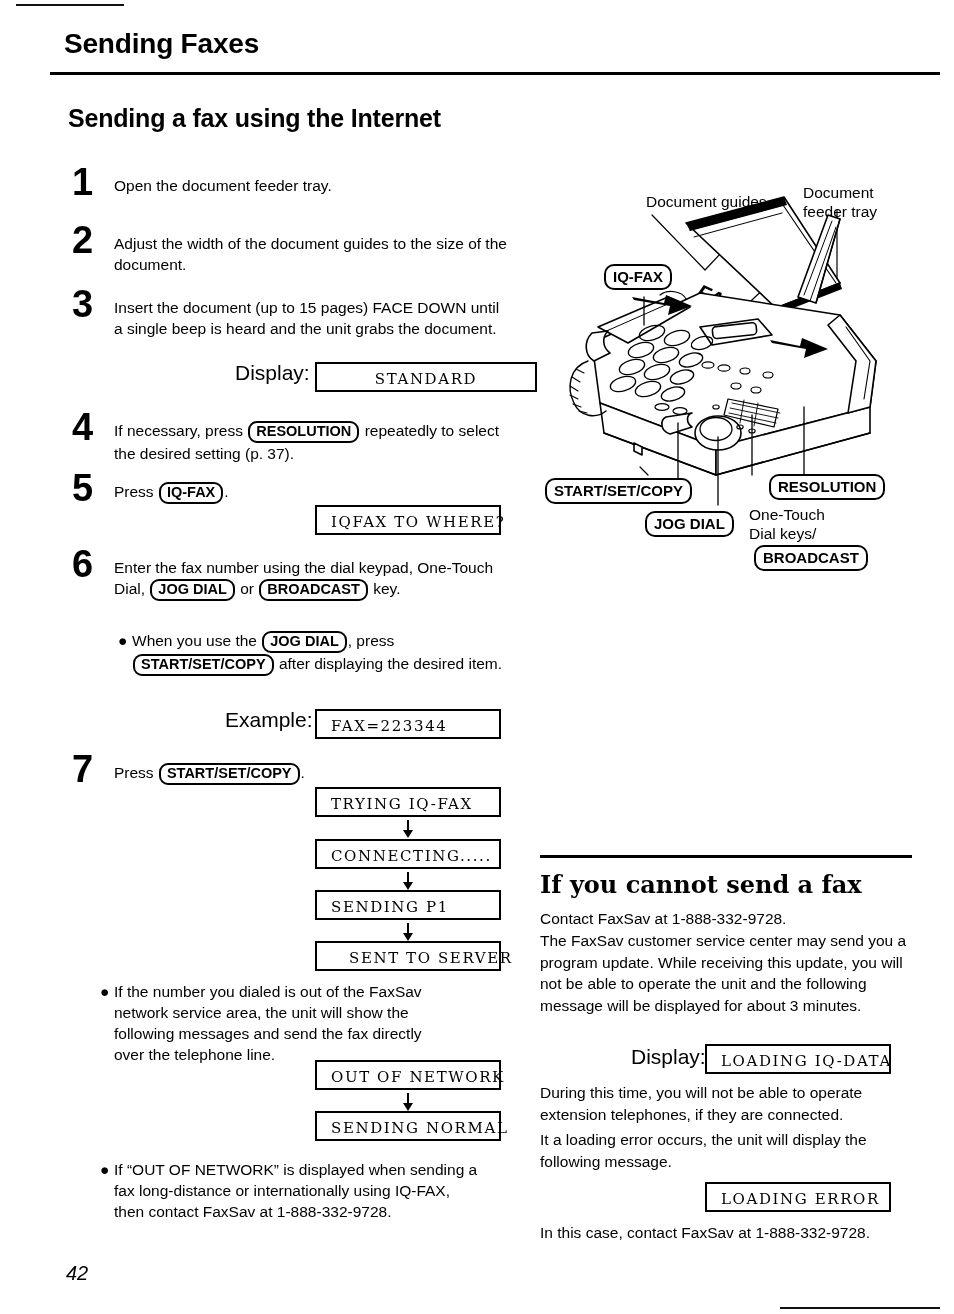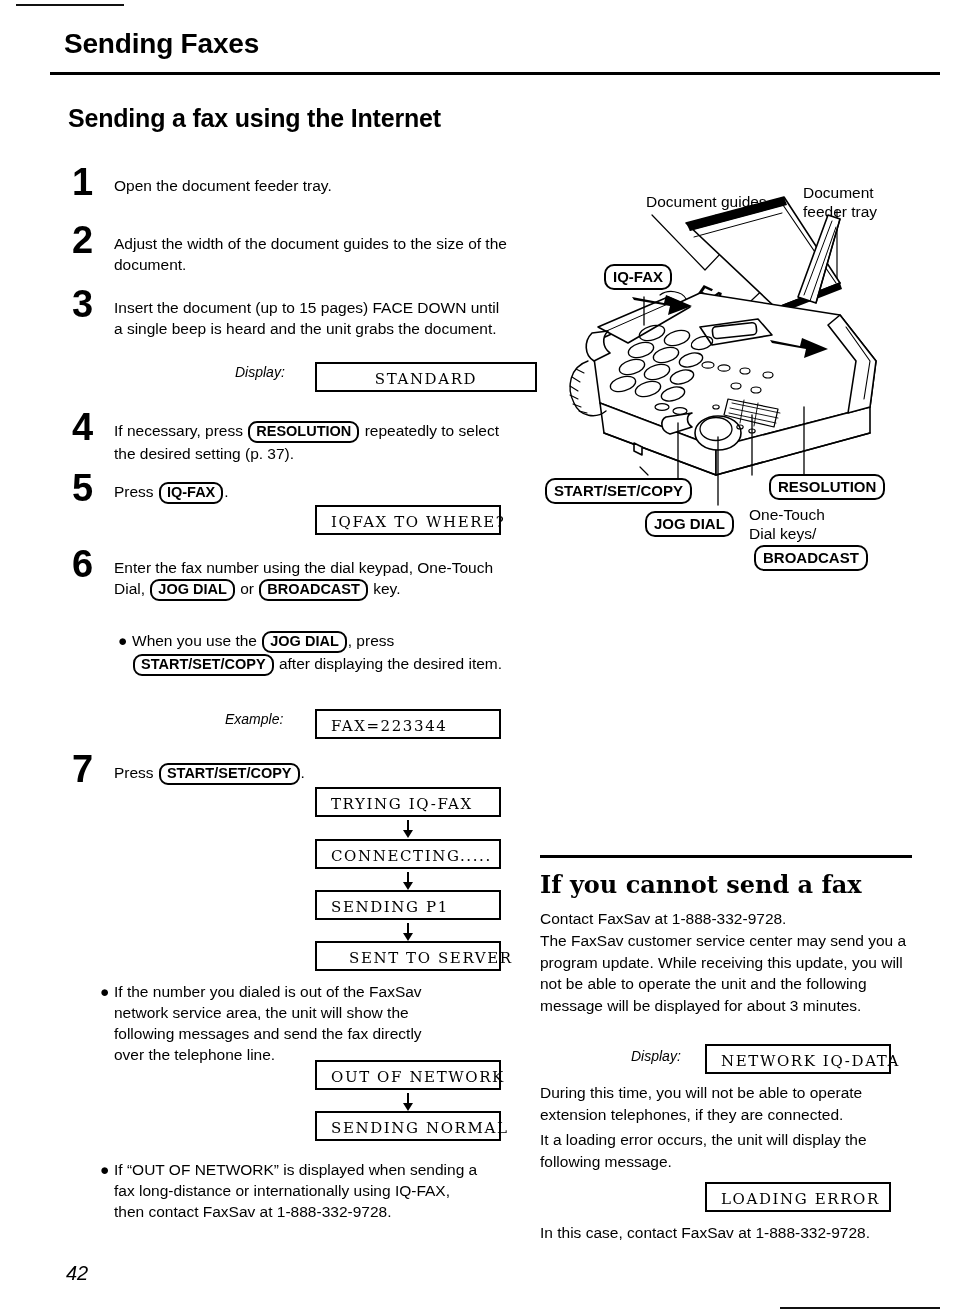--- a/index.html
+++ b/index.html
@@ -55,21 +55,21 @@
     position:absolute;border:2px solid #000;
     background:#fff;
     font-family:"DejaVu Serif","Liberation Serif",serif;
     font-size:15px;letter-spacing:1.6px;
     height:30px;line-height:30px;
     box-sizing:border-box;
     padding-left:14px;
     white-space:nowrap;
   }
   .lcd.center{padding-left:0;text-align:center;}
-  .lcd-caption{position:absolute;font-size:14px;line-height:21px;font-style:italic;}
+  .lcd-caption{position:absolute;font-size:21px;line-height:21px;}
 
   
   .arrow{position:absolute;width:11px;}
   .arrow .shaft{position:absolute;left:5px;top:0;width:2px;height:13px;background:#000;}
   .arrow .head{position:absolute;left:1px;top:10px;width:0;height:0;
                border-left:5px solid transparent;border-right:5px solid transparent;
                border-top:8px solid #000;}
 
   
   #sub-rule{left:540px;top:855px;width:372px;height:3px;}
@@ -338,21 +338,21 @@
     <span>Dial keys/</span>
   </div>
 
   <div class="rule" id="sub-rule"></div>
   <div id="sub-title">If you cannot send a fax</div>
 
   <div class="rtext" style="left:540px;top:908px;">Contact FaxSav at 1-888-332-9728.</div>
   <div class="rtext" style="left:540px;top:930px;width:378px;">The FaxSav customer service center may send you a program update. While receiving this update, you will not be able to operate the unit and the following message will be displayed for about 3 minutes.</div>
 
   <div class="lcd-caption" style="left:631px;top:1046px;">Display:</div>
-  <div class="lcd" style="left:705px;top:1044px;width:186px;">NETWORK IQ-DATA</div>
+  <div class="lcd" style="left:705px;top:1044px;width:186px;">LOADING IQ-DATA</div>
 
   <div class="rtext" style="left:540px;top:1129px;width:370px;">It a loading error occurs, the unit will display the following message.</div>
   <div class="rtext" style="left:540px;top:1082px;width:378px;">During this time, you will not be able to operate extension telephones, if they are connected.</div>
 
   <div class="lcd" style="left:705px;top:1182px;width:186px;">LOADING ERROR</div>
 
   <div class="rtext" style="left:540px;top:1222px;width:380px;">In this case, contact FaxSav at 1-888-332-9728.</div>
 
 </div>
 

